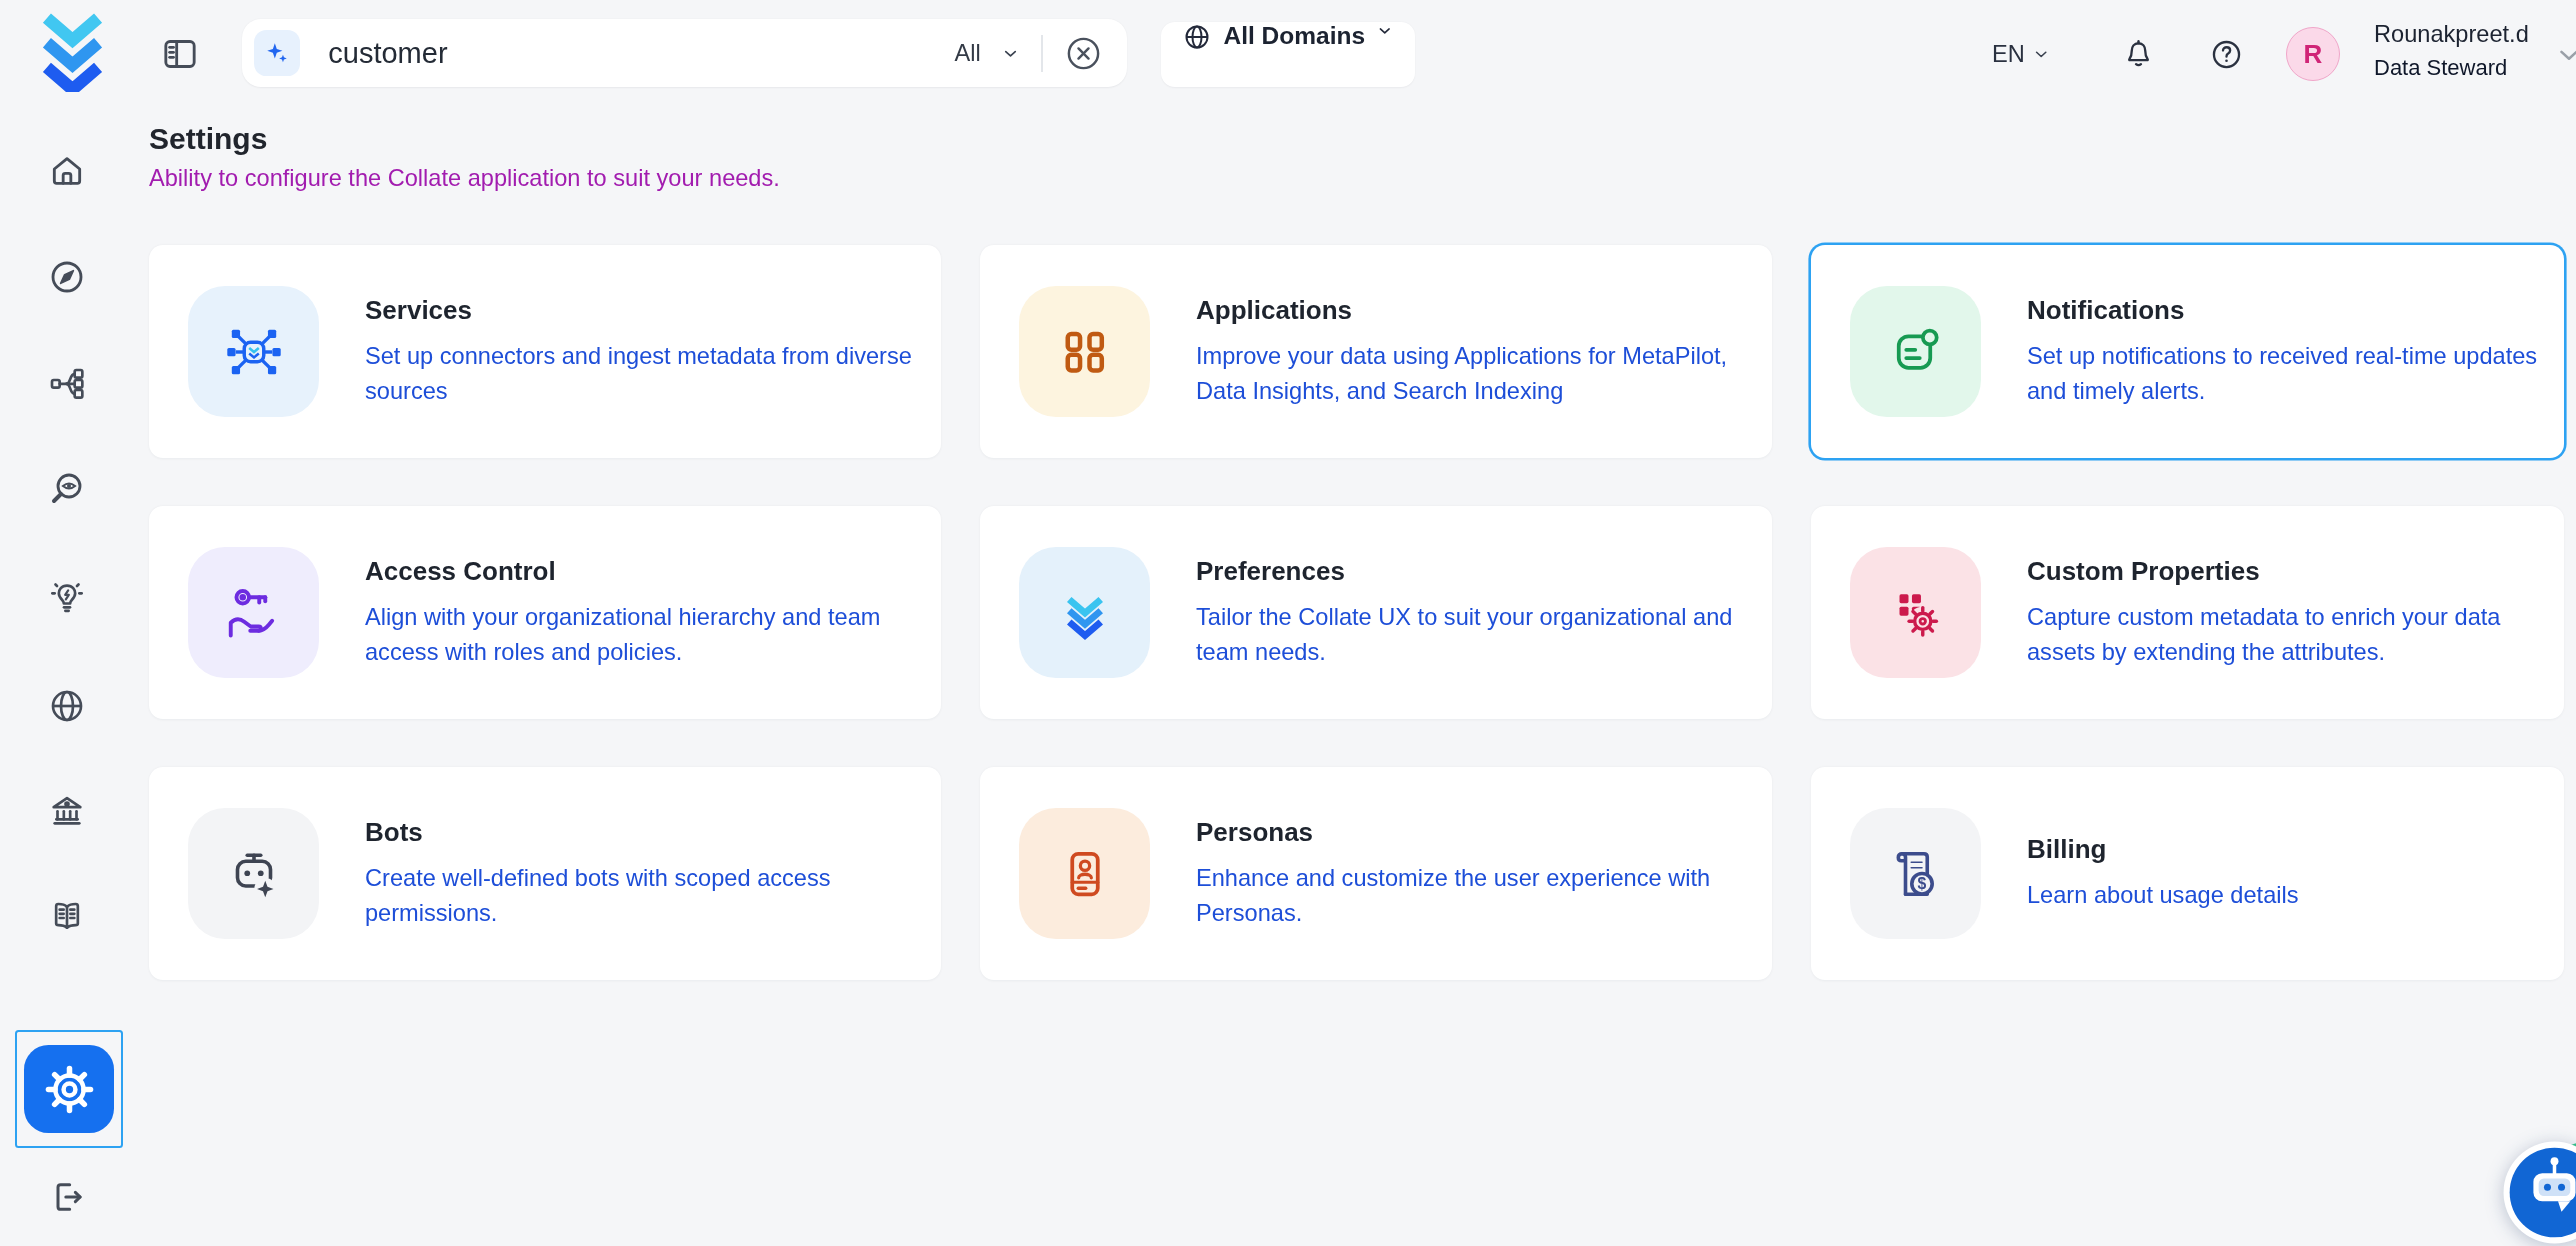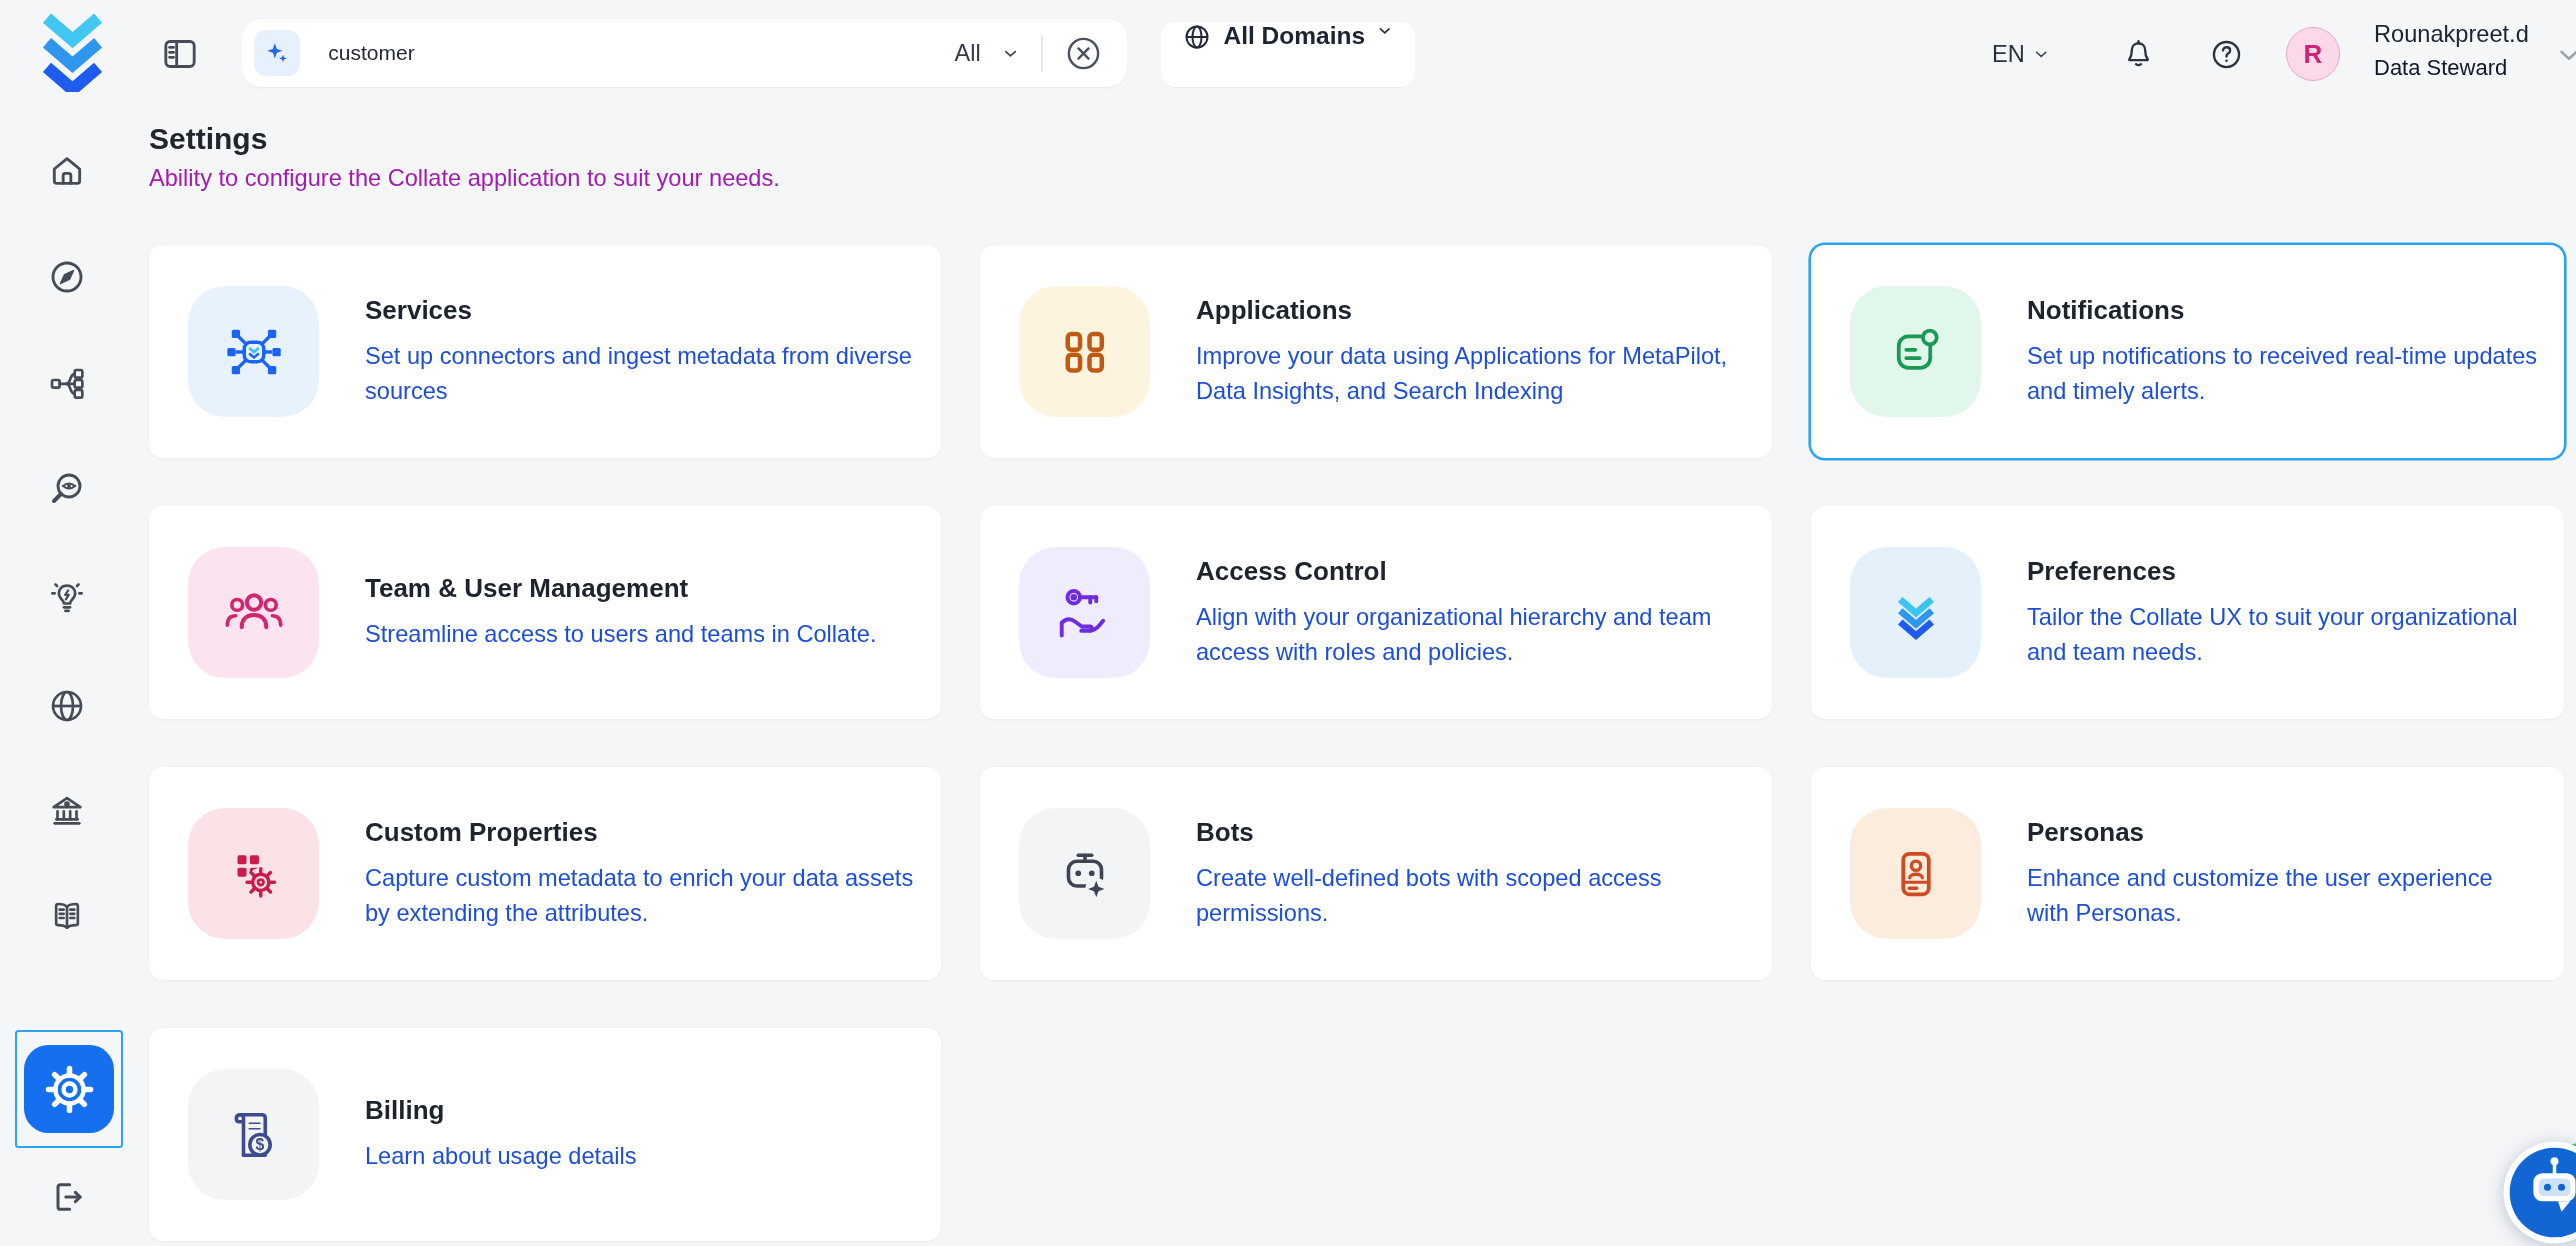--- a/index.html
+++ b/index.html
@@ -27,21 +27,21 @@
   
   .logo{left:39px;top:10.5px;width:67px;height:81px;cursor:pointer;}
   .panel-icon{left:160px;top:34px;width:40px;height:40px;color:#454c58;cursor:pointer;}
   .panel-icon svg{width:100%;height:100%;}
   .searchbar{left:242px;top:19px;width:885px;height:68px;background:#fff;border-radius:19px;
     display:flex;align-items:center;padding:0 24.5px 0 12.3px;box-sizing:border-box;
     box-shadow:0 0.9px 1.8px rgba(16,24,40,.06);}
   .spark{width:46px;height:46px;border-radius:12.3px;background:#e7f1fd;flex:0 0 auto;
     display:flex;align-items:center;justify-content:center;margin-right:26px;cursor:pointer;}
   .spark svg{width:26px;height:26px;}
-  .search-input{flex:1;border:none;outline:none;font-size:21px;color:#242b36;
+  .search-input{flex:1;border:none;outline:none;font-size:29px;color:#242b36;
     background:transparent;font-family:inherit;min-width:0;}
   .scope{display:flex;align-items:center;gap:20px;color:#333a46;font-size:23.6px;
     margin-right:21px;cursor:pointer;flex:0 0 auto;}
   .scope svg{width:19px;height:19px;color:#3a4250;}
   .vdiv{width:1.8px;height:37px;background:#e3e6ea;margin-right:21px;flex:0 0 auto;}
   .clear-btn{width:39px;height:39px;color:#4a515d;cursor:pointer;flex:0 0 auto;}
   .clear-btn svg{width:100%;height:100%;}
   .domains{left:1161px;top:22px;width:254px;height:65px;background:#fff;border-radius:14px;
     display:flex;justify-content:center;gap:11.4px;
     box-shadow:0 0.9px 1.8px rgba(16,24,40,.05);cursor:pointer;}
@@ -362,36 +362,20 @@
         <path d="M17.5 22.5 H23.5"></path>
           <path d="M17.5 28 H26.5"></path>
       </svg>
     </div>
     <div class="card-text">
       <div class="card-title">Notifications</div>
       <div class="card-desc">Set up notifications to received real-time updates and timely alerts.</div>
     </div>
   </div>
 
-  <div class="card">
-    <div class="tile t-team">
-      <svg viewBox="0 0 48 48" fill="none" stroke="#d1256f" stroke-linecap="round">
-        <circle cx="24" cy="17" r="4.8" stroke-width="2.7"></circle>
-        <path d="M15.8 33.5 C15.8 27.8 19.3 25.3 24 25.3 C28.7 25.3 32.2 27.8 32.2 33.5" stroke-width="2.7"></path>
-        <circle cx="12.8" cy="18.6" r="3.6" stroke-width="2.4"></circle>
-        <path d="M6.2 32.2 C6.2 27.6 8.6 25.8 11.8 25.8" stroke-width="2.4"></path>
-        <circle cx="35.2" cy="18.6" r="3.6" stroke-width="2.4"></circle>
-        <path d="M41.8 32.2 C41.8 27.6 39.4 25.8 36.2 25.8" stroke-width="2.4"></path>
-      </svg>
-    </div>
-    <div class="card-text">
-      <div class="card-title">Team &amp; User Management</div>
-      <div class="card-desc">Streamline access to users and teams in Collate.</div>
-    </div>
-  </div>
 
   <div class="card">
     <div class="tile t-access">
       <svg viewBox="0 0 48 48" fill="none" stroke="#6d2ce0" stroke-width="2.6" stroke-linecap="round" stroke-linejoin="round">
         <circle cx="16.5" cy="13.5" r="4.2"></circle>
         <circle cx="16.5" cy="13.5" r="0.9" fill="#6d2ce0"></circle>
         <path d="M20.7 13.5 H31.5"></path>
         <path d="M27.5 13.5 V17"></path>
           <path d="M31.5 13.5 V16.2"></path>
         <path d="M8.5 39 V30.5 C11.5 27.5 14.8 27.7 17.5 29.8 L21.8 33 H27.2 C29 33 29 35.8 27.2 35.8 H21.5"></path>

